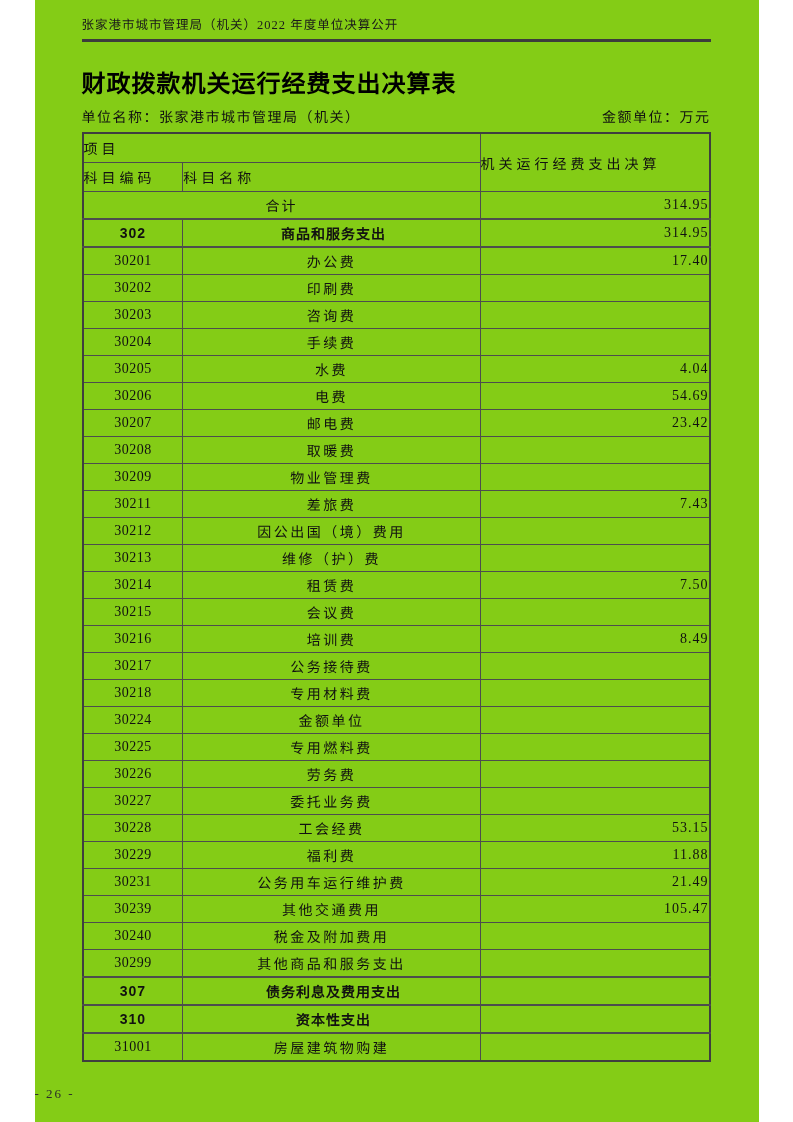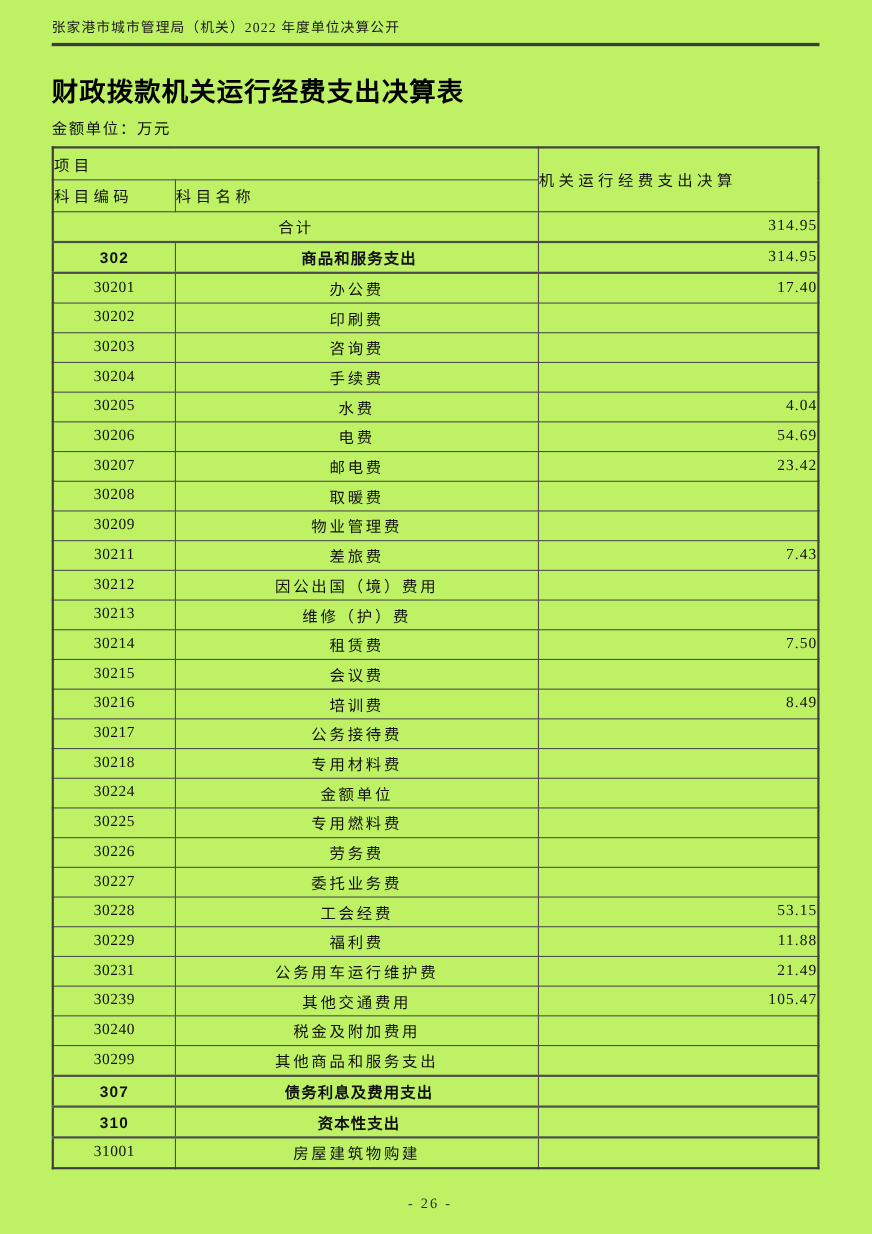--- a/index.html
+++ b/index.html
@@ -2,24 +2,24 @@
 <html lang="zh-CN"><head>
 <meta charset="utf-8">
 <style>
   html, body {
     margin: 0;
     padding: 0;
     background: #ffffff;
   }
   .page {
     position: relative;
-    width: 793px;
+    width: 724px;
     height: 1122px;
     margin: 0 auto;
-    background: #bef264;
+    background: #84cc16;
     box-sizing: border-box;
     padding: 12px 48px 0 47px;
     font-family: "Liberation Serif", "DejaVu Serif", serif;
     color: #111111;
     overflow: hidden;
   }
   .doc-header {
     font-size: 12.5px;
     letter-spacing: 1px;
     color: #1a1a1a;
@@ -107,37 +107,38 @@
     letter-spacing: 1px;
   }
   tr.category-row td.td-name {
     padding-left: 4px;
   }
   .footer {
     position: absolute;
     left: 0;
     right: 11px;
     bottom: 20px;
-    text-align: center;
+    text-align: left;
     font-size: 13px;
     letter-spacing: 2px;
     color: #2b2b2b;
   }
 </style>
 </head>
 <body>
 
 <div class="page">
 
   <div class="doc-header">张家港市城市管理局（机关）2022 年度单位决算公开</div>
 
   <h1 class="title">财政拨款机关运行经费支出决算表</h1>
 
 
   <div class="meta-row">
+    <span>单位名称：张家港市城市管理局（机关）</span>
     <span>金额单位：万元</span>
   </div>
 
   <table class="fin-table">
     <colgroup>
       <col class="c1">
         <col class="c2">
         <col class="c3">
     </colgroup>
     <thead>

